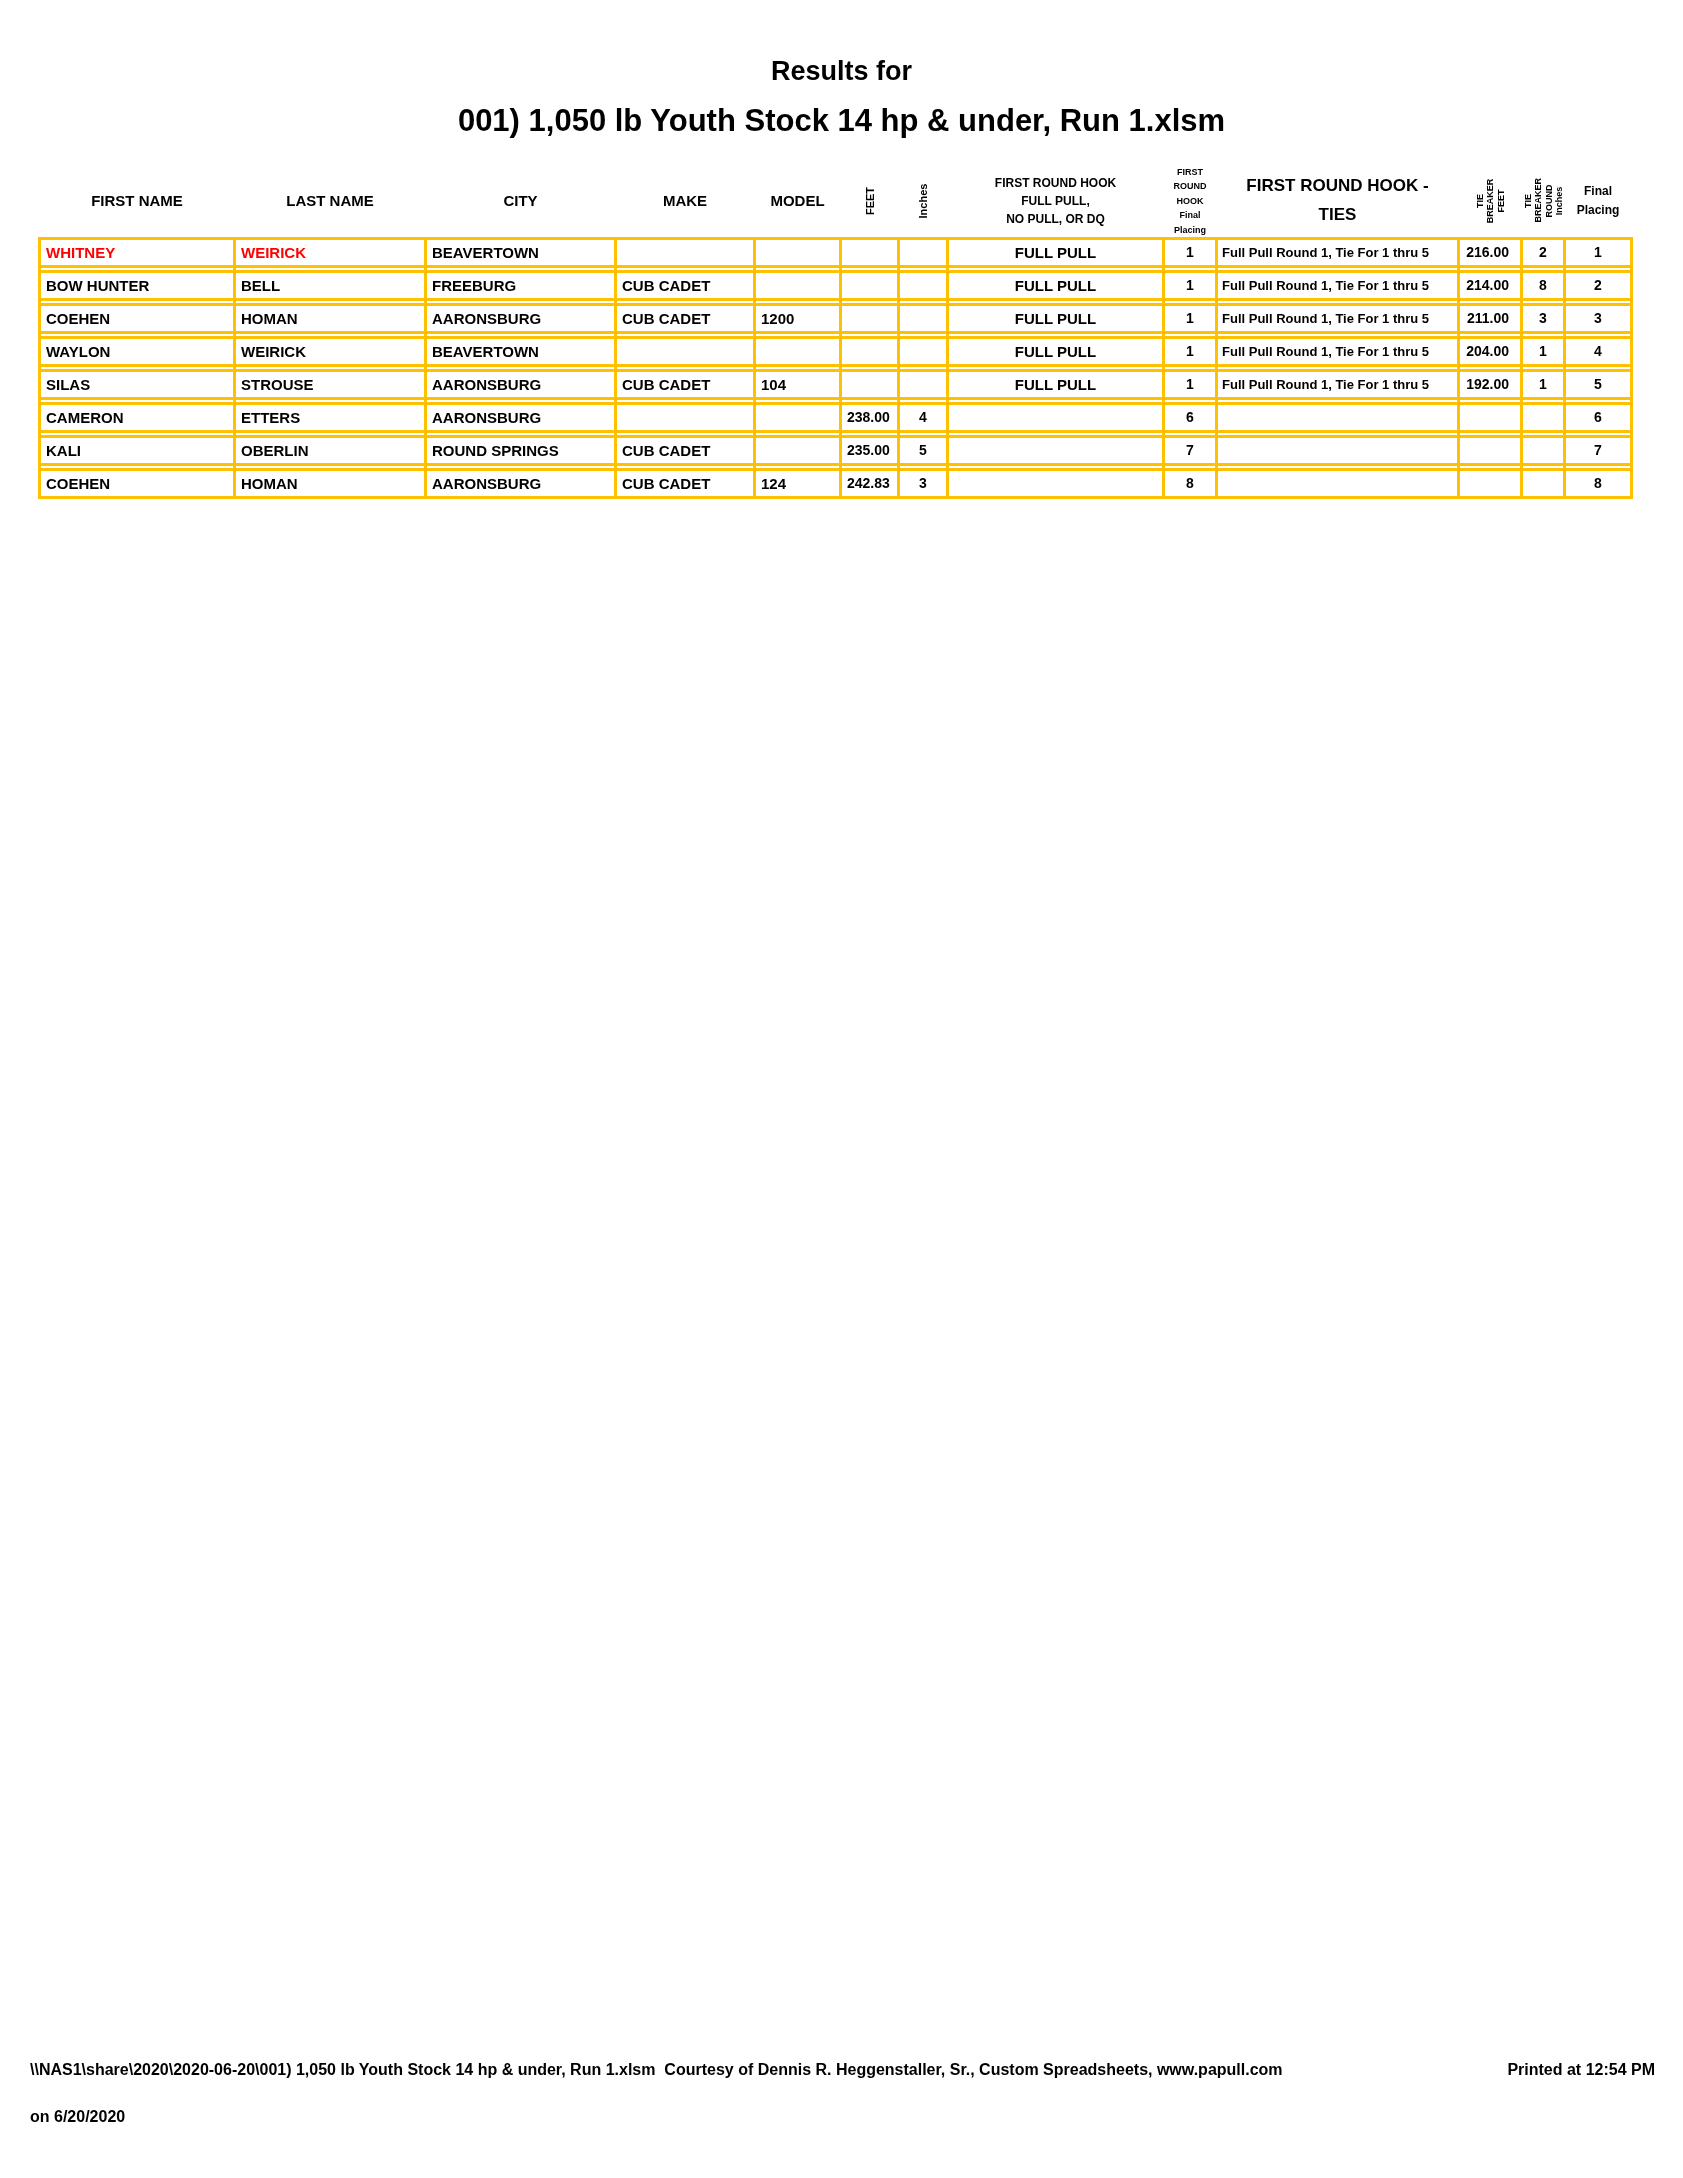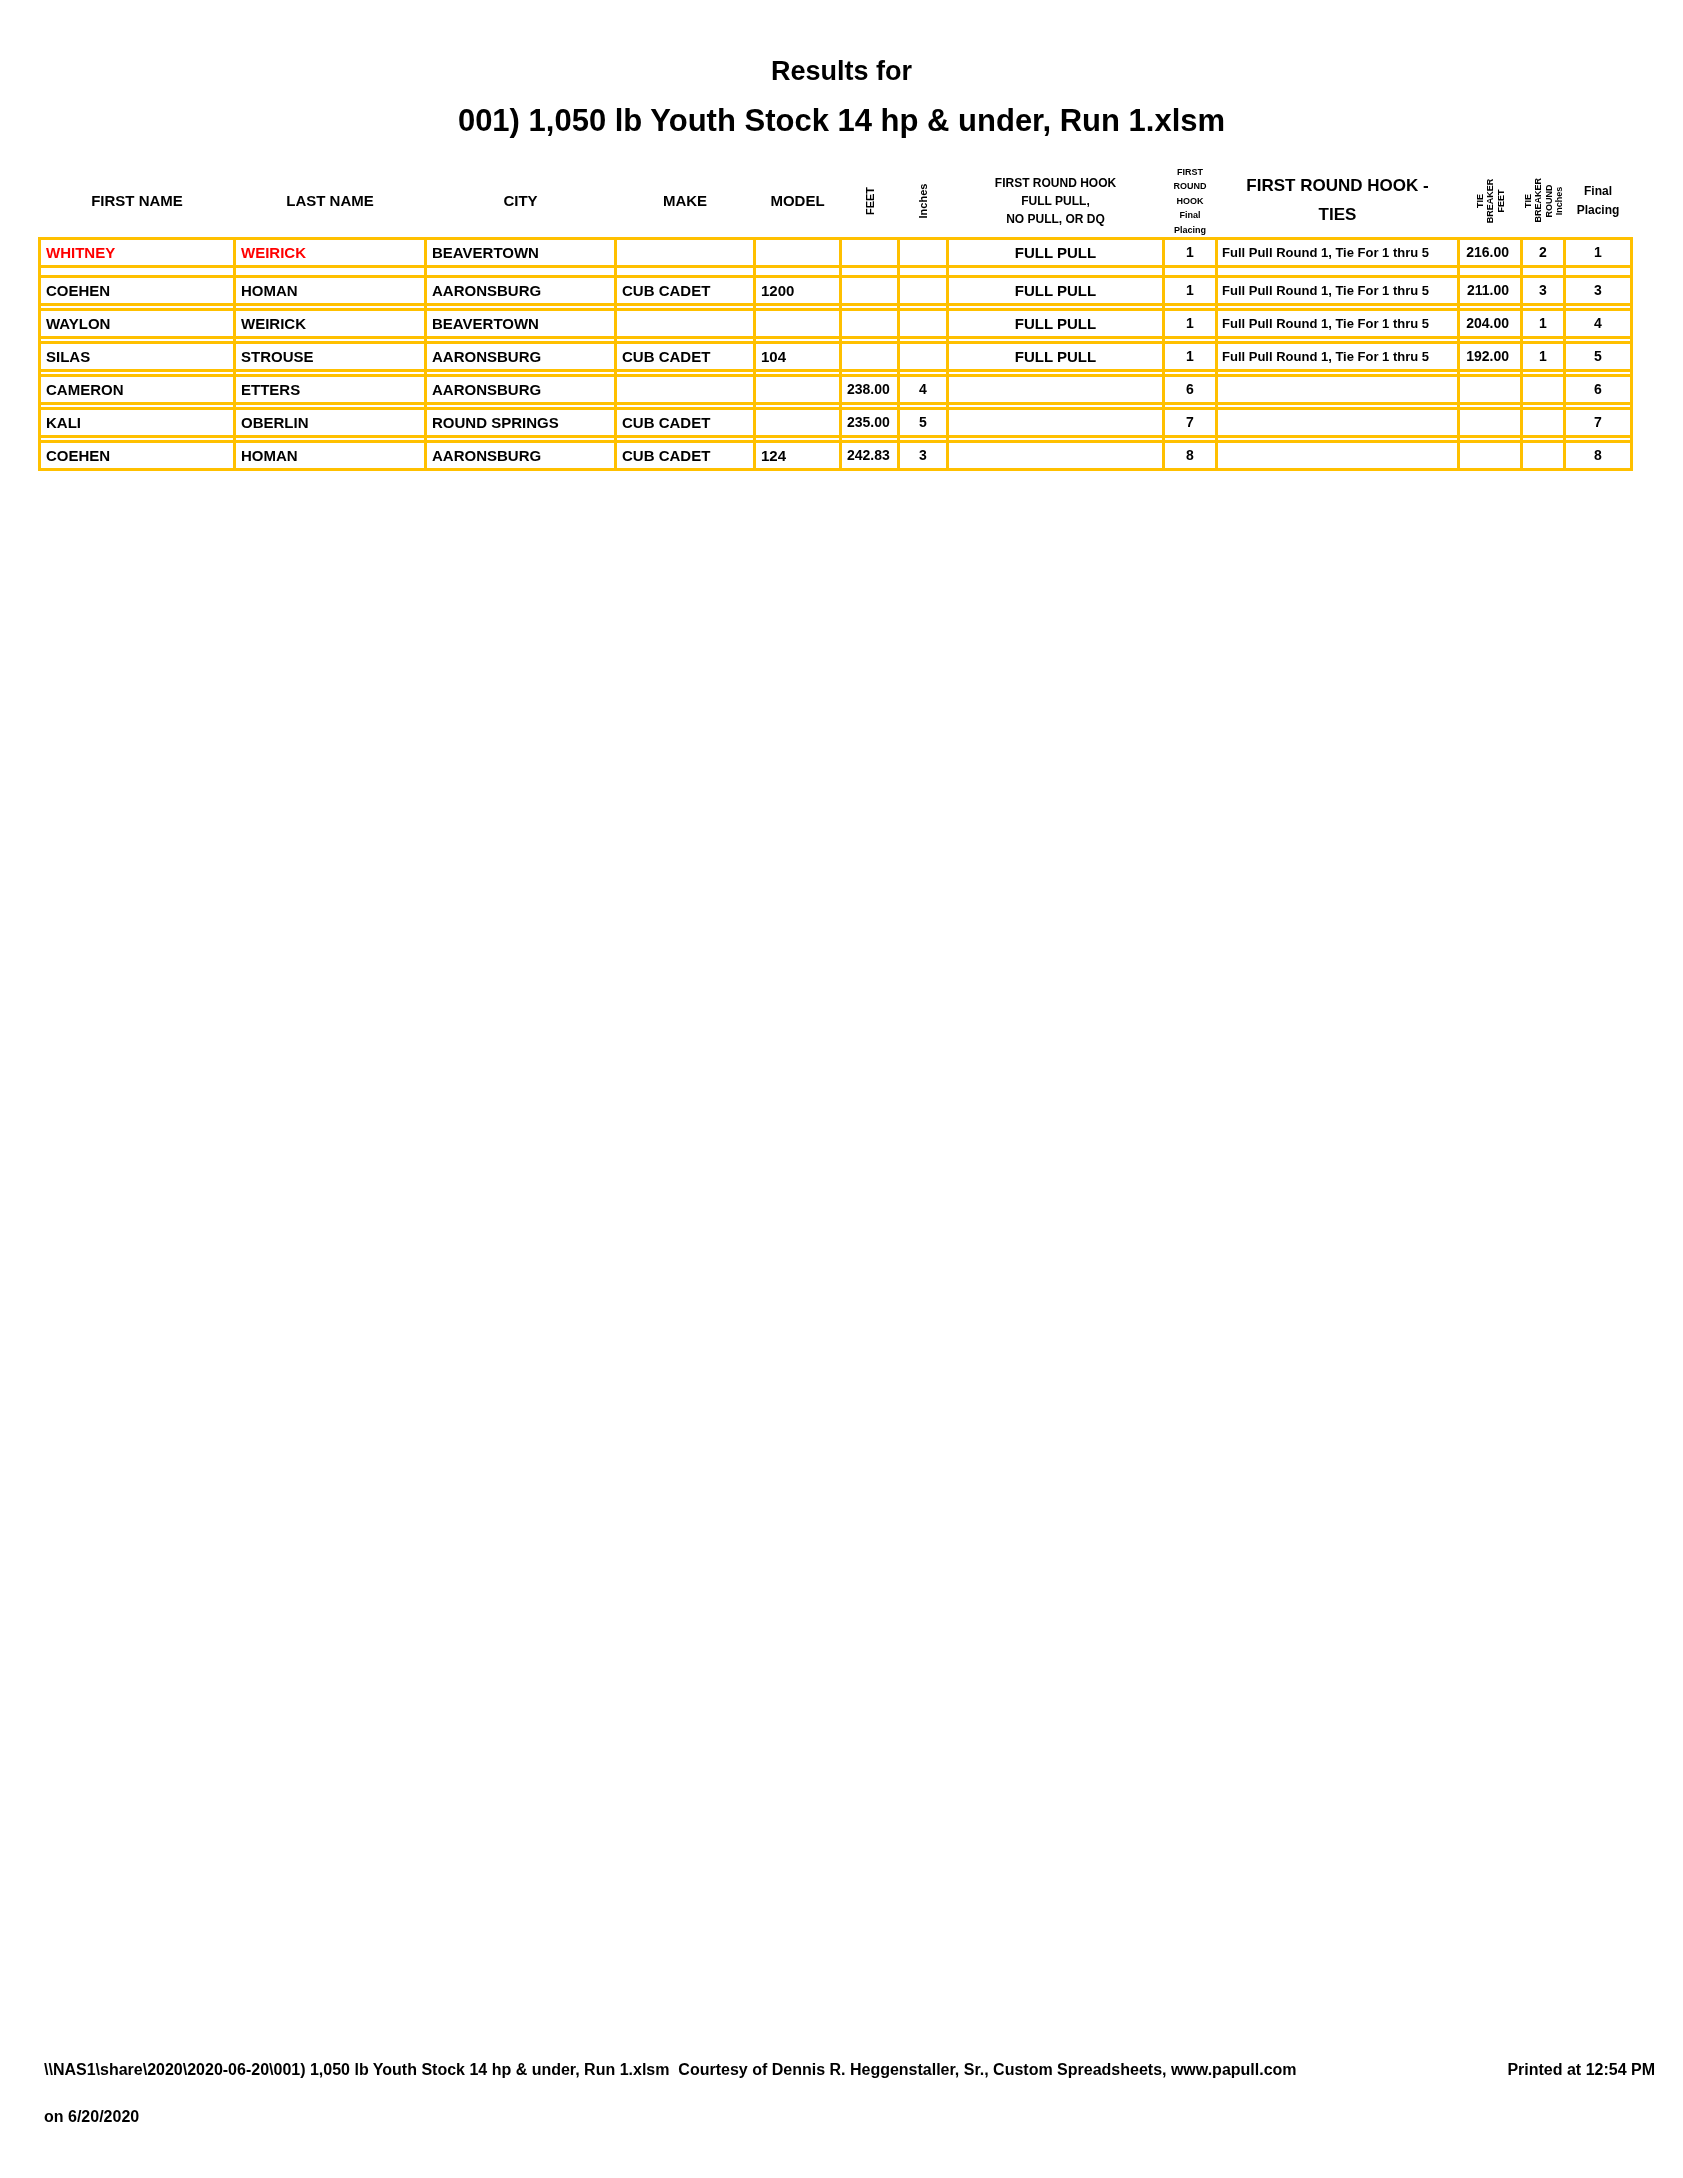--- a/index.html
+++ b/index.html
@@ -43,21 +43,21 @@
   }
   tr.gap td { height:5px; border-top:none; border-bottom:none; padding:0; }
   .al { text-align:left; }
   .ac { text-align:center; }
   .ar { text-align:right; padding-right:11px; }
   .ties-cell { font-size:13px; padding:0 4px; }
   .num { font-size:14px; }
   .red { color:var(--highlight); }
 
   .footer {
-    position:absolute; left:44px; right:28px; top:2061px;
+    position:absolute; left:30px; right:28px; top:2061px;
     font-size:16px;
   }
   .footer-line1 { display:flex; justify-content:space-between; align-items:flex-start; }
   .footer-left  { white-space:pre-wrap; }
   .footer-right { white-space:nowrap; padding-left:40px; }
   .footer-line2 { margin-top:29px; }
 </style>
 </head>
 <body>
 
@@ -142,20 +142,35 @@
         <td></td>
         <td></td>
         <td></td>
         <td></td>
         <td></td>
         <td></td>
         <td></td>
         <td></td>
         <td></td>
       </tr>
+    <tr class="data">
+      <td class="al">BOW HUNTER</td>
+      <td class="al">BELL</td>
+      <td class="al">FREEBURG</td>
+      <td class="al">CUB CADET</td>
+      <td class="al"></td>
+      <td class="ar num"></td>
+      <td class="ac num"></td>
+      <td class="ac">FULL PULL</td>
+      <td class="ac num">1</td>
+      <td class="al ties-cell">Full Pull Round 1, Tie For 1 thru 5</td>
+      <td class="ar num">214.00</td>
+      <td class="ac num">8</td>
+      <td class="ac num">2</td>
+    </tr>
     <tr class="gap">
         <td></td>
         <td></td>
         <td></td>
         <td></td>
         <td></td>
         <td></td>
         <td></td>
         <td></td>
         <td></td>

